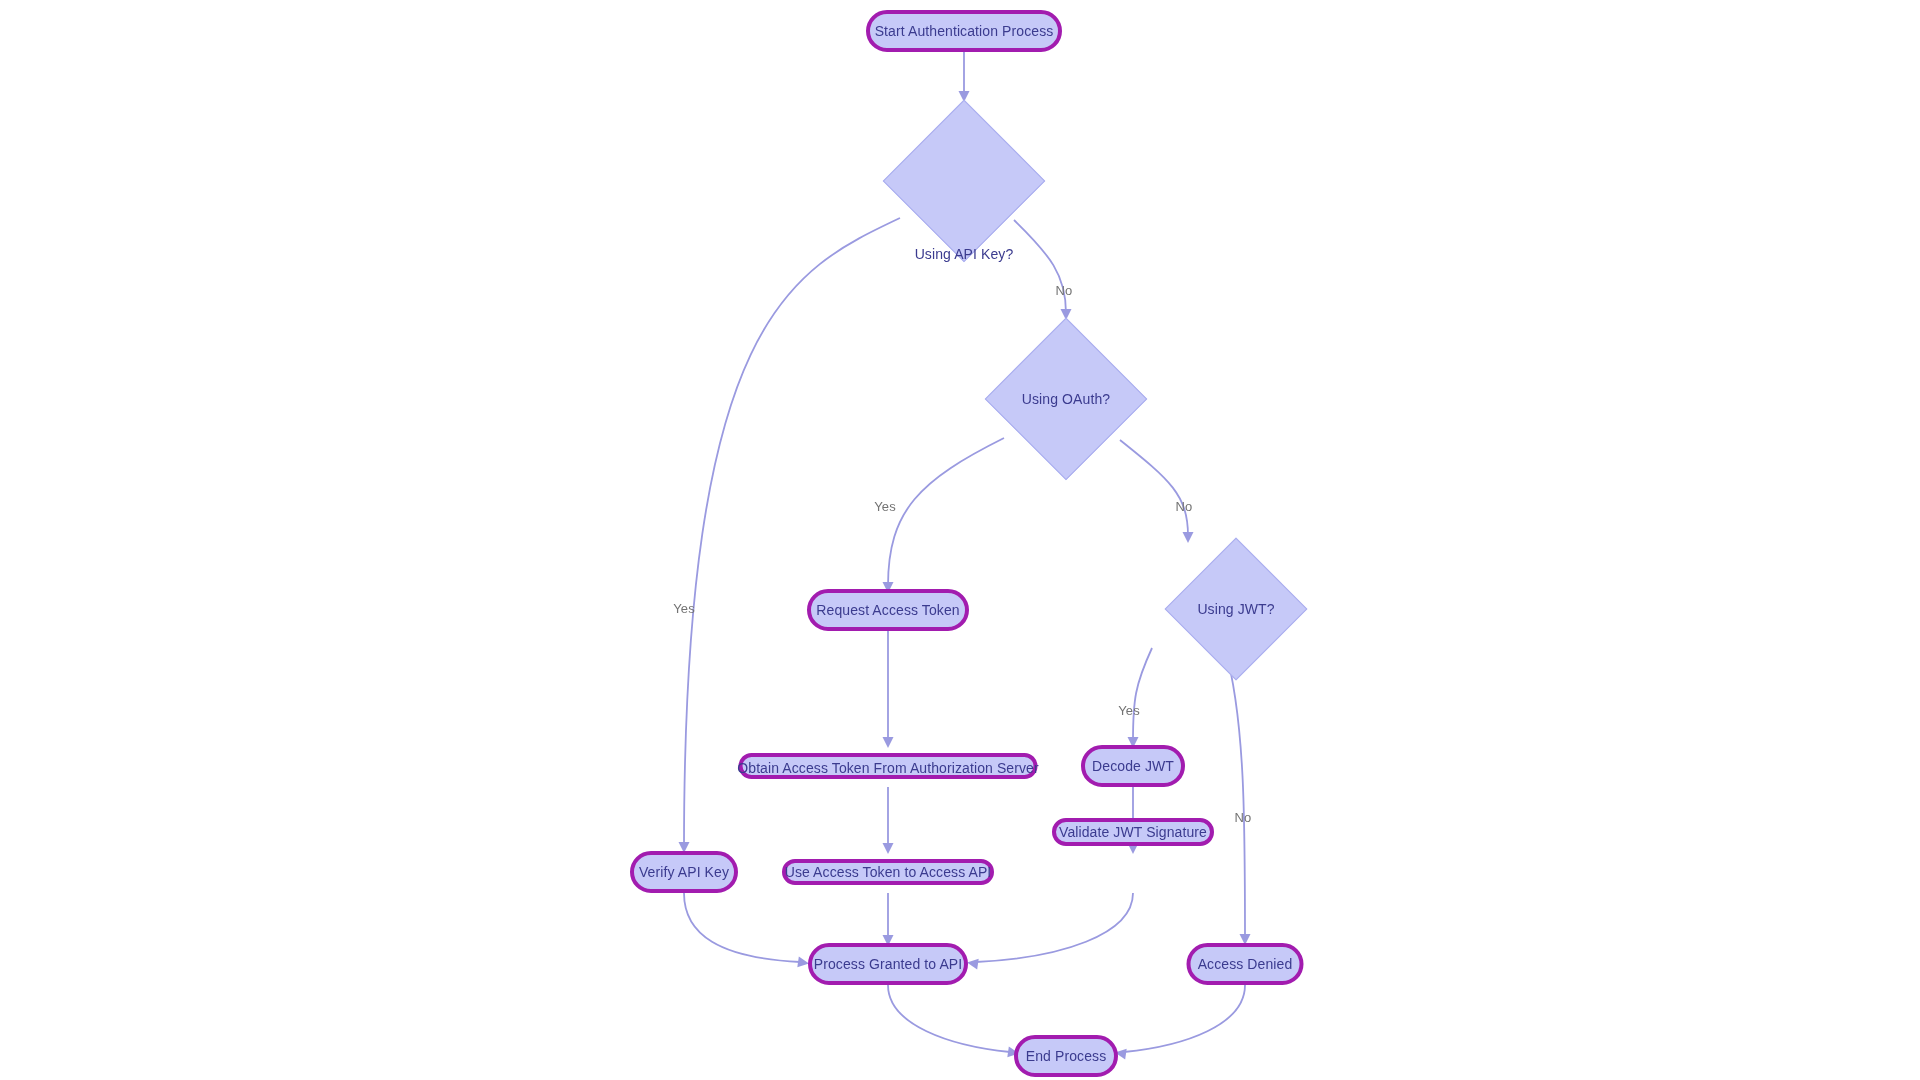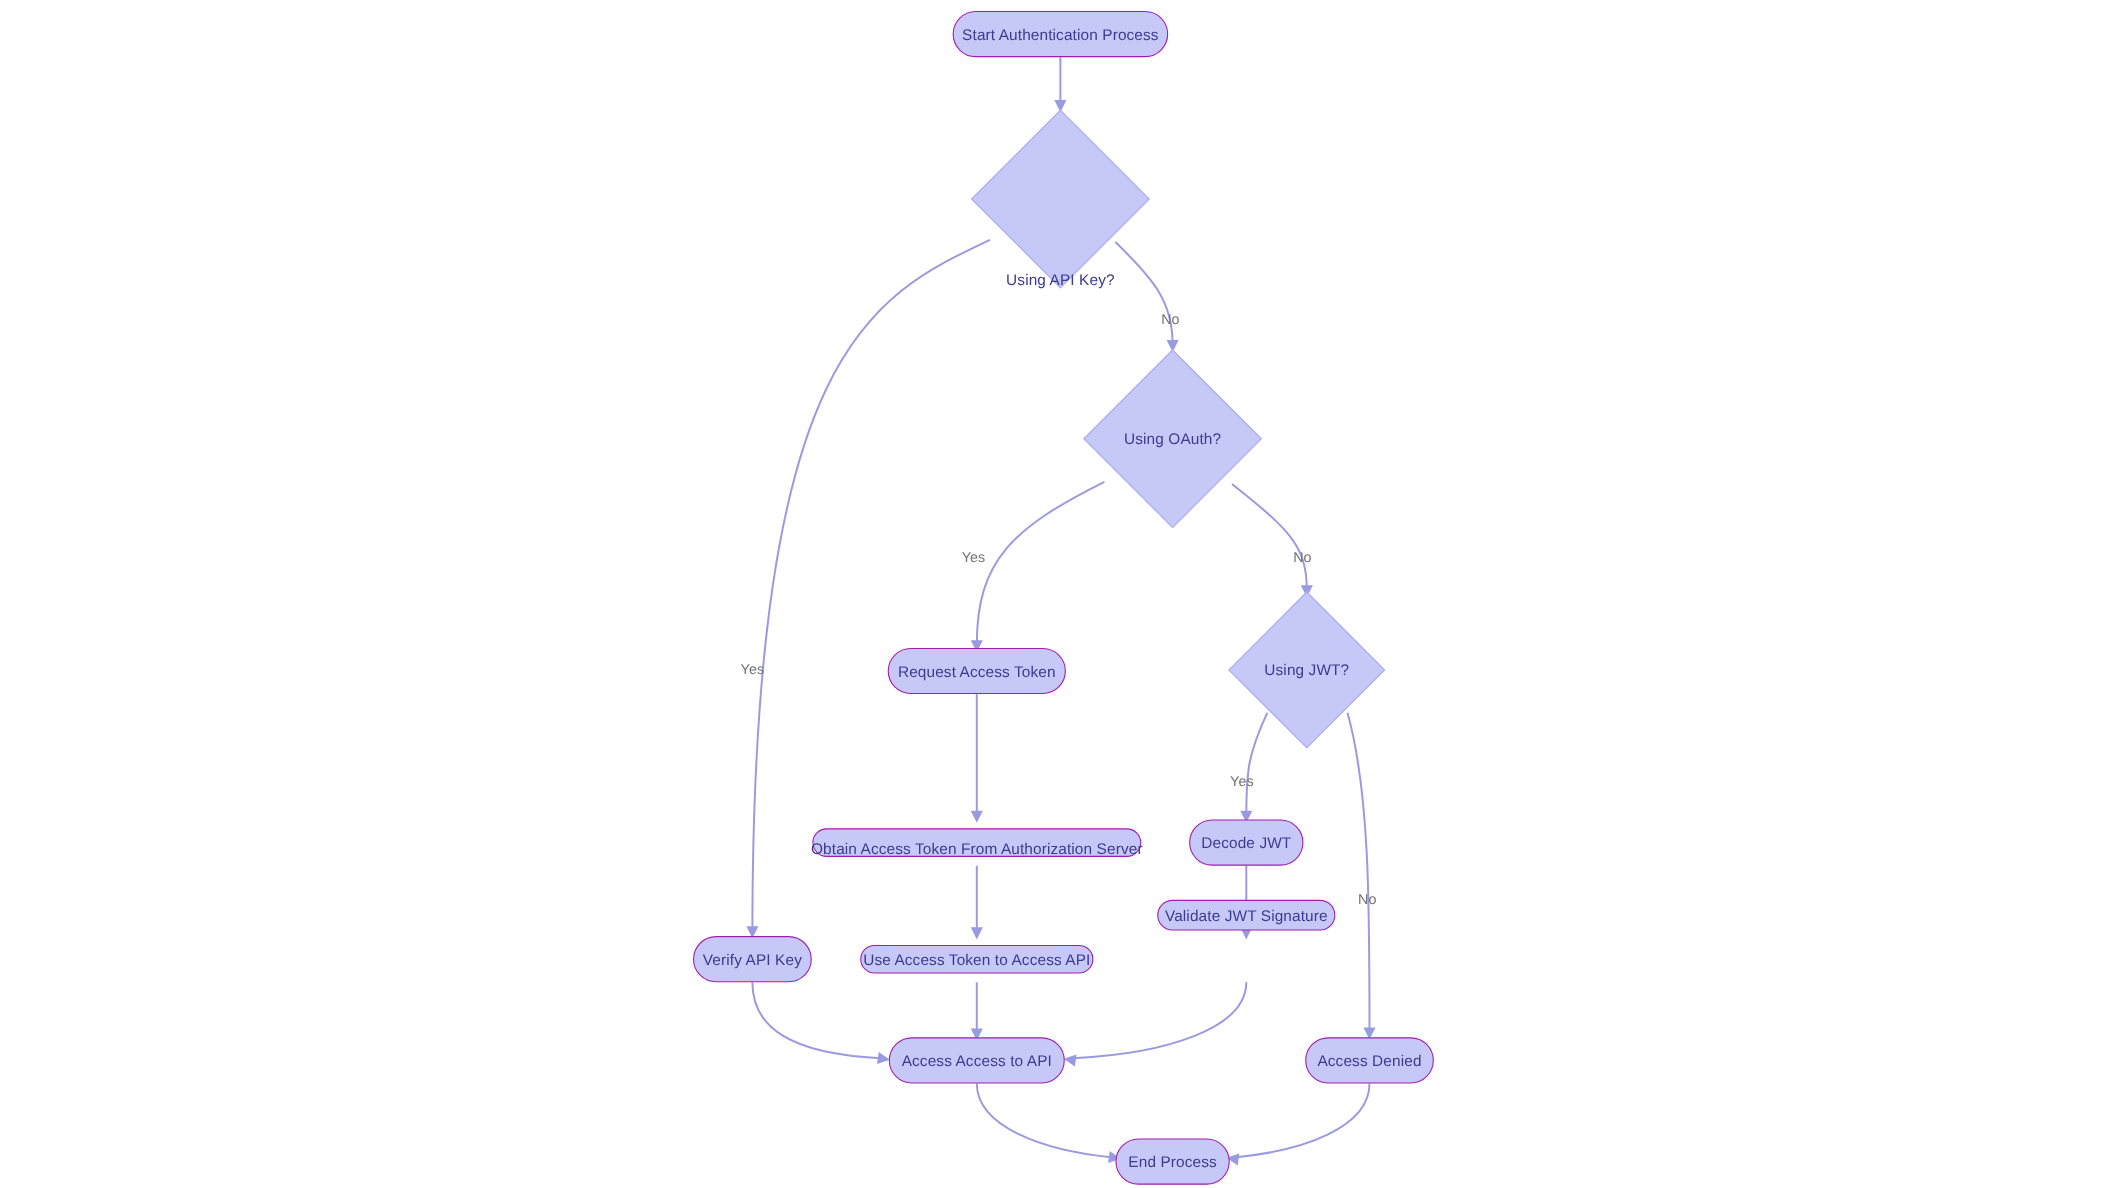--- a/index.html
+++ b/index.html
@@ -47,21 +47,21 @@
   .node {
     position: absolute;
     display: flex;
     align-items: center;
     justify-content: center;
     box-sizing: border-box;
     transform: translate(-50%, -50%);
   }
   .node-process {
     background: #c6c9f8;
-    border: 1px solid #a21caf;
+    border: 4px solid #a21caf;
     border-radius: 999px;
     padding: 0 20px;
   }
   .node-label {
     font-family: "Liberation Sans", sans-serif;
     font-size: 14px;
     color: #3b3b8f;
     white-space: nowrap;
     letter-spacing: 0.1px;
     line-height: 1;
@@ -127,21 +127,21 @@
         <span class="node-label">Start Authentication Process</span>
       </div>
       <div class="node node-decision" style="left: 964px; top: 181px; width: 160px; height: 160px; align-items: flex-end;">
         <div class="diamond-shape" style="width: 113.137px; height: 113.137px;"></div>
         <span class="node-label">Using API Key?</span>
       </div>
       <div class="node node-decision" style="left: 1066px; top: 399px; width: 160px; height: 160px;">
         <div class="diamond-shape" style="width: 113.137px; height: 113.137px;"></div>
         <span class="node-label">Using OAuth?</span>
       </div>
-      <div class="node node-decision" style="left: 1188px; top: 609px; width: 140px; height: 140px;">
+      <div class="node node-decision" style="left: 1236px; top: 609px; width: 140px; height: 140px;">
         <div class="diamond-shape" style="width: 98.9949px; height: 98.9949px;"></div>
         <span class="node-label">Using JWT?</span>
       </div>
       <div class="node node-process" style="left: 888px; top: 610px; width: 162px; height: 42px;">
         <span class="node-label">Request Access Token</span>
       </div>
       <div class="node node-process" style="left: 888px; top: 766px; width: 299px; height: 26px; align-items: flex-end;">
         <span class="node-label">Obtain Access Token From Authorization Server</span>
       </div>
       <div class="node node-process" style="left: 1133px; top: 766px; width: 104px; height: 42px;">
@@ -150,21 +150,21 @@
       <div class="node node-process" style="left: 684px; top: 872px; width: 108px; height: 42px;">
         <span class="node-label">Verify API Key</span>
       </div>
       <div class="node node-process" style="left: 888px; top: 872px; width: 212px; height: 26px;">
         <span class="node-label">Use Access Token to Access API</span>
       </div>
       <div class="node node-process" style="left: 1133px; top: 832px; width: 162px; height: 28px;">
         <span class="node-label">Validate JWT Signature</span>
       </div>
       <div class="node node-process" style="left: 888px; top: 964px; width: 160px; height: 42px;">
-        <span class="node-label">Access Access to API</span>
+        <span class="node-label">Process Granted to API</span>
       </div>
       <div class="node node-process" style="left: 1245px; top: 964px; width: 117px; height: 42px;">
         <span class="node-label">Access Denied</span>
       </div>
       <div class="node node-process" style="left: 1066px; top: 1056px; width: 104px; height: 42px; text-align: right;">
         <span class="node-label">End Process</span>
       </div>
     </div>
   <div id="edge-label-layer">
       <div class="edge-label" style="left: 684px; top: 608px;">Yes</div>

